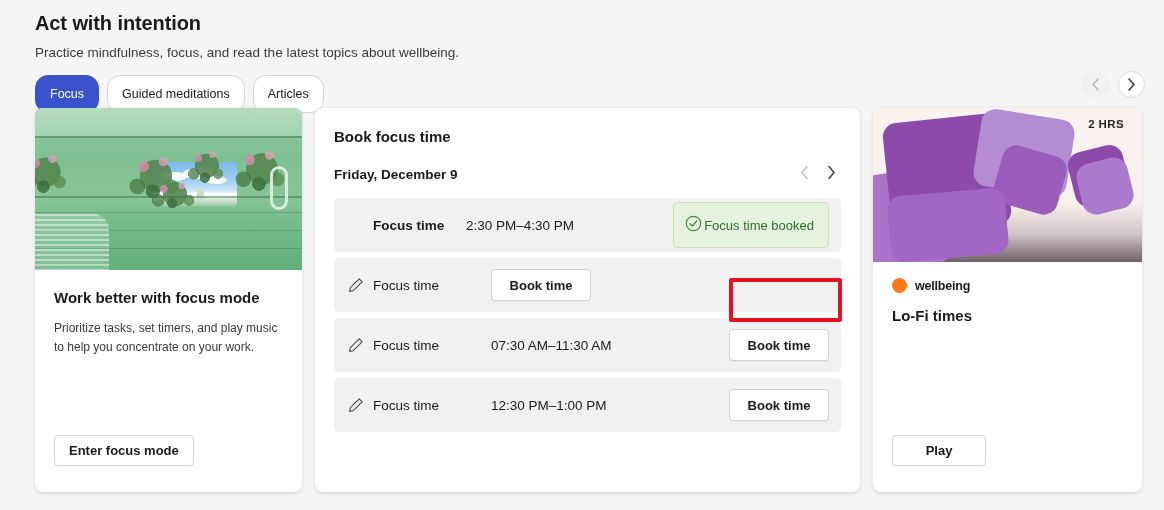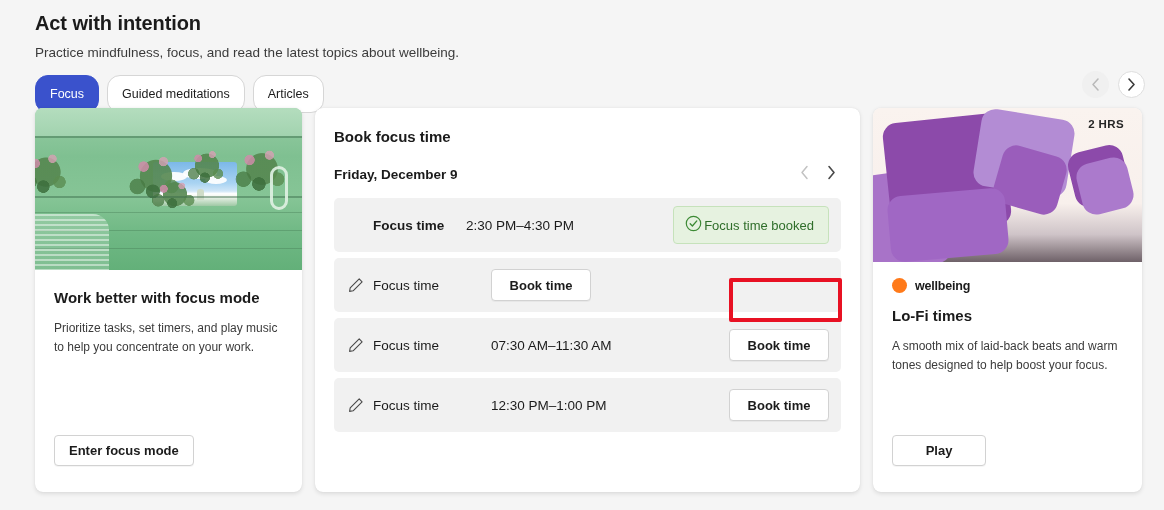--- a/index.html
+++ b/index.html
@@ -135,21 +135,21 @@
     position: relative; height: 54px; background: #f1f1f1; border-radius: 5px;
     display: flex; align-items: center; padding: 0 12px 0 14px;
   }
   .slot .pencil { width: 16px; margin-right: 9px; display: flex; align-items: center; }
   .slot .slot-label { font-size: 13.5px; color: #1b1b1b; width: 118px; }
   .slot .slot-label.bold { font-weight: bold; margin-left: 25px; width: 93px; }
   .slot .slot-time { font-size: 13.5px; color: #1b1b1b; flex: 1; }
   .booked-badge {
     display: flex; align-items: center; gap: 2px;
     background: #e6f2e0; border: 1px solid #c6e2bb; border-radius: 4px;
-    height: 38px; padding: 0 14px 0 11px;
+    height: 46px; padding: 0 14px 0 11px;
     font-size: 13px; color: #2f6e2a;
   }
   .slot .book-btn { width: 100px; height: 32px; }
   .highlight-box {
     position: absolute; border: 4px solid #e81123; border-radius: 2px;
     pointer-events: none;
   }
 
   
   .hero-purple {
@@ -316,19 +316,18 @@
         <div class="sq" style="left:206px;top:52px;width:52px;height:52px;background:#ab7acc;transform:rotate(-14deg);"></div>
         <div class="sq" style="left:16px;top:84px;width:118px;height:66px;background:#a067c4;transform:rotate(-5deg);"></div>
         <div class="badge-hrs">2 HRS</div>
       </div>
       <div class="card-body">
         <div class="brand-row">
           <span class="brand-dot"></span>
           <span class="brand-name">wellbeing</span>
         </div>
         <div class="card-h3">Lo-Fi times</div>
-        <div class="card-p">A smooth mix of laid-back beats and warm tones designed to help boost your focus.</div>
       </div>
       <div class="ghost-btn">Play</div>
     </div>
 
   </div>
 </div>
 
 </body></html>

